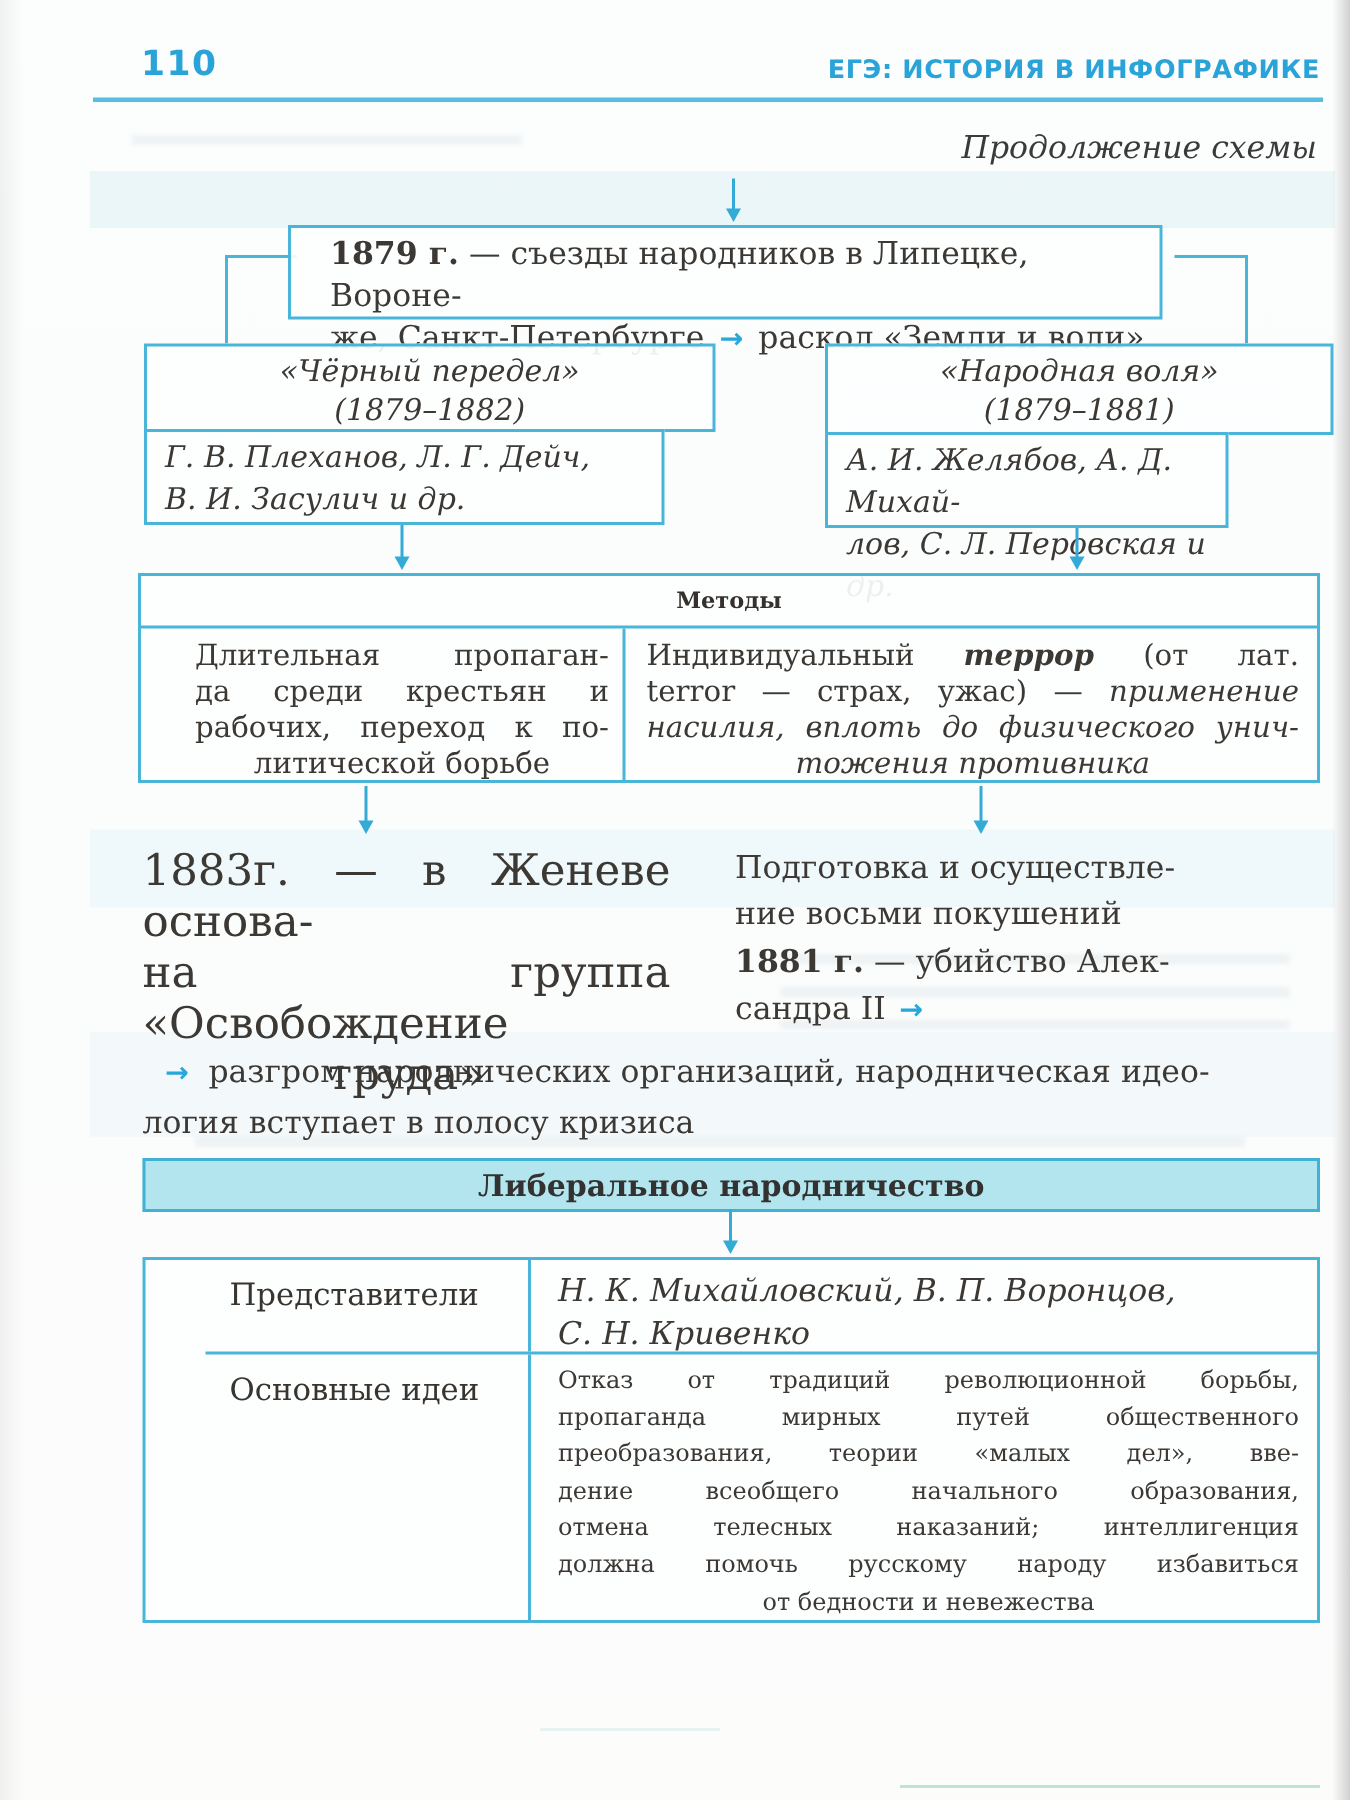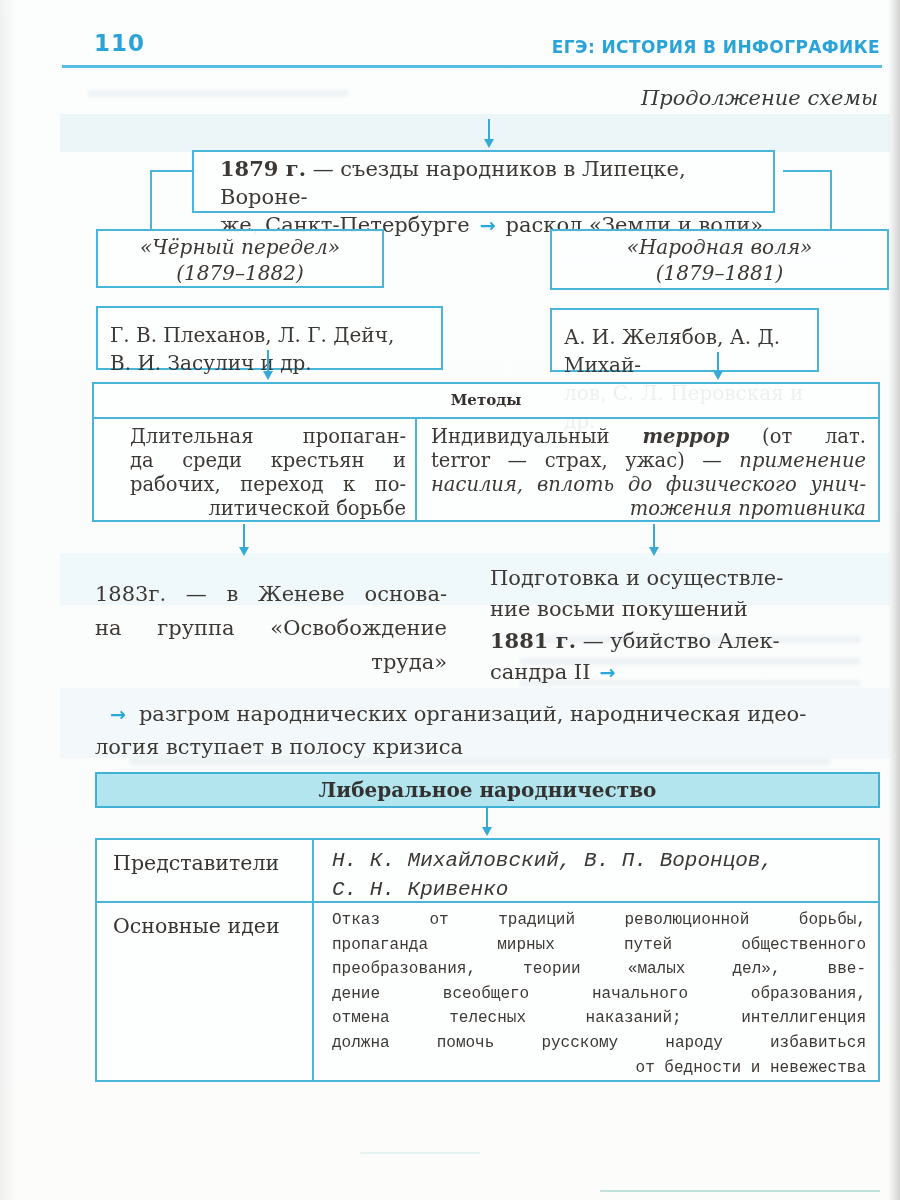--- a/index.html
+++ b/index.html
@@ -39,49 +39,49 @@
   .congress{left:192px;top:150px;width:583px;height:63px;padding:3px 8px 0 26px;font-size:21px;line-height:28px;}
   .b{font-weight:bold;}
   .i{font-style:italic;}
   .bi{font-weight:bold;font-style:italic;}
   .arrow-inline{color:#28a7da;font-family:"DejaVu Sans","Liberation Sans",sans-serif;font-weight:bold;font-size:19px;}
   .mx{margin:0 10px;}
   .mr{margin-right:13px;}
   .ml{margin-left:9px;}
 
   .gtitle{text-align:center;font-style:italic;font-size:20px;line-height:26px;padding-top:3px;}
-  .gnames{font-size:20px;line-height:28px;padding:13px 6px 0 12px;margin-top:20px;}
-  .gt-left{left:96px;top:229px;width:288px;height:59px;}
+  .gnames{font-style:italic;font-size:20px;line-height:28px;padding:2px 6px 0 12px;}
+  .gt-left{left:96px;top:229px;width:381px;height:59px;}
   .gn-left{left:96px;top:286px;width:347px;height:64px;}
   .gt-right{left:550px;top:229px;width:339px;height:61px;}
   .gn-right{left:550px;top:288px;width:269px;height:64px;}
 
   
   .mtable{left:92px;top:382px;width:788px;height:140px;display:flex;flex-direction:column;padding:0;}
   .mhead{height:34px;border-bottom:2px solid #49b6d9;text-align:center;font-weight:bold;font-size:15px;line-height:33px;color:#35312e;}
   .mbody{flex:1;display:flex;}
   .mleft{width:299px;border-right:2px solid #49b6d9;padding:6px 9px 0 12px;font-size:19.5px;line-height:24px;box-sizing:border-box;margin-left:24px;}
   .mright{flex:1;padding:6px 12px 0 14px;font-size:19.5px;line-height:24px;}
   .jline{text-align:justify;text-align-last:justify;}
-  .lline{text-align:right;}
+  .lline{text-align:center;}
 
-  .outL{position:absolute;left:95px;top:577px;width:352px;font-size:21px;line-height:34px;}
+  .outL{position:absolute;left:95px;top:563px;width:352px;font-size:29px;line-height:34px;}
   .outR{position:absolute;left:490px;top:563px;width:392px;font-size:21px;line-height:31px;}
   .result{position:absolute;left:95px;top:698px;width:792px;font-size:21px;line-height:33px;}
   .result .first{padding-left:15px;}
 
   .band{left:95px;top:772px;width:785px;height:36px;background:#b3e5ef;border-color:#41b1d6;
     text-align:center;font-weight:bold;font-size:20px;line-height:32px;color:#343230;}
 
   
-  .ltable{left:95px;top:838px;width:785px;height:244px;display:flex;flex-direction:column;}
+  .ltable{left:95px;top:838px;width:785px;height:244px;display:flex;flex-direction:column;padding-left:40px;}
   .lrow1{display:flex;height:61px;border-bottom:2px solid #49b6d9;}
   .lrow2{display:flex;flex:1;}
   .llabel{width:217px;border-right:2px solid #49b6d9;padding:11px 0 0 16px;font-size:20.5px;box-sizing:border-box;color:#383430;}
-  .lvalue{flex:1;padding:6px 12px 0 18px;font-family:Liberation Mono, monospace;}
+  .lvalue{flex:1;padding:6px 12px 0 18px;}
   .lv1{font-style:italic;font-size:21px;line-height:29px;}
   .lv2{font-size:16px;line-height:24.6px;padding-top:5px;}
 </style>
 </head>
 <body>
 
 <div class="page">
 
   <div class="tint-band" style="left:60px;top:114px;width:830px;height:38px;background:rgba(198,232,242,0.30);"></div>
   <div class="tint-band" style="left:60px;top:553px;width:830px;height:52px;background:rgba(210,238,246,0.28);"></div>

